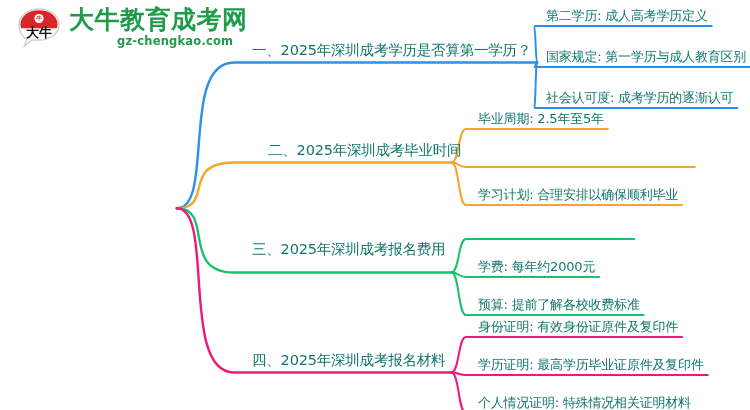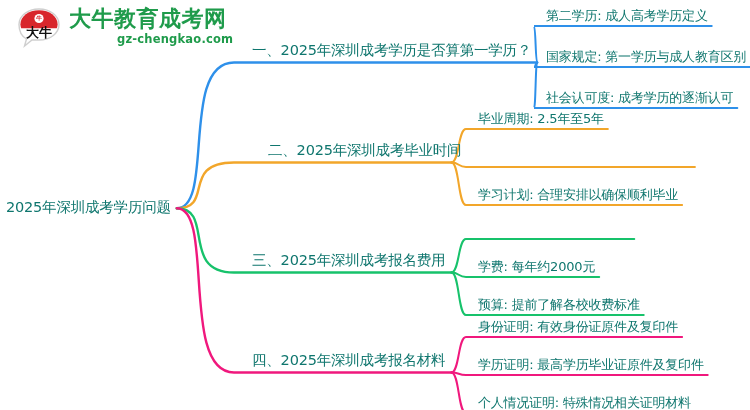--- a/index.html
+++ b/index.html
@@ -12,21 +12,21 @@
   }
   #stage{position:absolute;left:0;top:0;width:750px;height:410px;}
   #wires{position:absolute;left:0;top:0;width:750px;height:410px;pointer-events:none;}
 
   
   .logo-wrap{position:absolute;left:16px;top:6px;display:flex;align-items:center;gap:7px;}
   .logo-mark{position:relative;width:46px;height:42px;flex:0 0 auto;}
   .logo-text{display:flex;flex-direction:column;justify-content:center;line-height:1;}
   .logo-title{
     font-family:"DejaVu Sans","Liberation Sans",sans-serif;
-    font-size:22px;font-weight:bold;color:#1f9b4b;letter-spacing:.5px;
+    font-size:25px;font-weight:bold;color:#1f9b4b;letter-spacing:.5px;
     white-space:nowrap;
   }
   .logo-sub{
     font-family:"DejaVu Sans","Liberation Sans",sans-serif;
     font-size:11.5px;font-weight:bold;color:#1f9b4b;letter-spacing:.2px;
     margin-top:4px;white-space:nowrap;margin-left:48px;
   }
 
   
   .node{
@@ -73,32 +73,31 @@
       <path d="M 176.8125 208.25 C 214.8125 208.25 180 272.5 234 272.5 L 451.40625 272.5" stroke="#17c26b" stroke-width="2.4" fill="none" stroke-linecap="round"></path>
       <path d="M 451.40625 272.5 C 459.4328125 272.5 457.9734375 239 466 239 L 634.265625 239" stroke="#17c26b" stroke-width="2" fill="none" stroke-linecap="round"></path>
       <path d="M 451.40625 272.5 C 459.4328125 272.5 457.9734375 277 466 277 L 599.203125 277" stroke="#17c26b" stroke-width="2" fill="none" stroke-linecap="round"></path>
       <path d="M 451.40625 272.5 C 459.4328125 272.5 457.9734375 315 466 315 L 643.71875 315" stroke="#17c26b" stroke-width="2" fill="none" stroke-linecap="round"></path>
       <path d="M 176.8125 208.25 C 214.8125 208.25 180 372.5 234 372.5 L 451.40625 372.5" stroke="#f0187d" stroke-width="2.4" fill="none" stroke-linecap="round"></path>
       <path d="M 451.40625 372.5 C 459.4328125 372.5 457.9734375 337 466 337 L 682.125 337" stroke="#f0187d" stroke-width="2" fill="none" stroke-linecap="round"></path>
       <path d="M 451.40625 372.5 C 459.4328125 372.5 457.9734375 375 466 375 L 707.71875 375" stroke="#f0187d" stroke-width="2" fill="none" stroke-linecap="round"></path>
       <path d="M 451.40625 372.5 C 459.4328125 372.5 457.9734375 413 466 413 L 694.921875 413" stroke="#f0187d" stroke-width="2" fill="none" stroke-linecap="round"></path>
     </svg>
 
-  <div class="node root-node" style="left:6px;top:200px;">2025年深圳成考学历问题</div>
 
   <div class="node branch-node" style="left:252px;top:43px;">一、2025年深圳成考学历是否算第一学历？</div>
   <div class="node leaf-node" style="left:546px;top:9px;">第二学历: 成人高考学历定义</div>
   <div class="node leaf-node" style="left:546px;top:50px;">国家规定: 第一学历与成人教育区别</div>
   <div class="node leaf-node" style="left:546px;top:91px;">社会认可度: 成考学历的逐渐认可</div>
 
   <div class="node branch-node" style="left:268px;top:143px;">二、2025年深圳成考毕业时间</div>
   <div class="node leaf-node" style="left:478px;top:112px;">毕业周期: 2.5年至5年</div>
   <div class="node leaf-node" style="left:478px;top:188px;">学习计划: 合理安排以确保顺利毕业</div>
 
-  <div class="node branch-node" style="left:252px;top:253px;">三、2025年深圳成考报名费用</div>
+  <div class="node branch-node" style="left:252px;top:242px;">三、2025年深圳成考报名费用</div>
   <div class="node leaf-node" style="left:478px;top:260px;">学费: 每年约2000元</div>
   <div class="node leaf-node" style="left:478px;top:298px;">预算: 提前了解各校收费标准</div>
 
   <div class="node branch-node" style="left:252px;top:353px;">四、2025年深圳成考报名材料</div>
   <div class="node leaf-node" style="left:478px;top:320px;">身份证明: 有效身份证原件及复印件</div>
   <div class="node leaf-node" style="left:478px;top:358px;">学历证明: 最高学历毕业证原件及复印件</div>
   <div class="node leaf-node" style="left:478px;top:396px;">个人情况证明: 特殊情况相关证明材料</div>
 
 </div>
 

